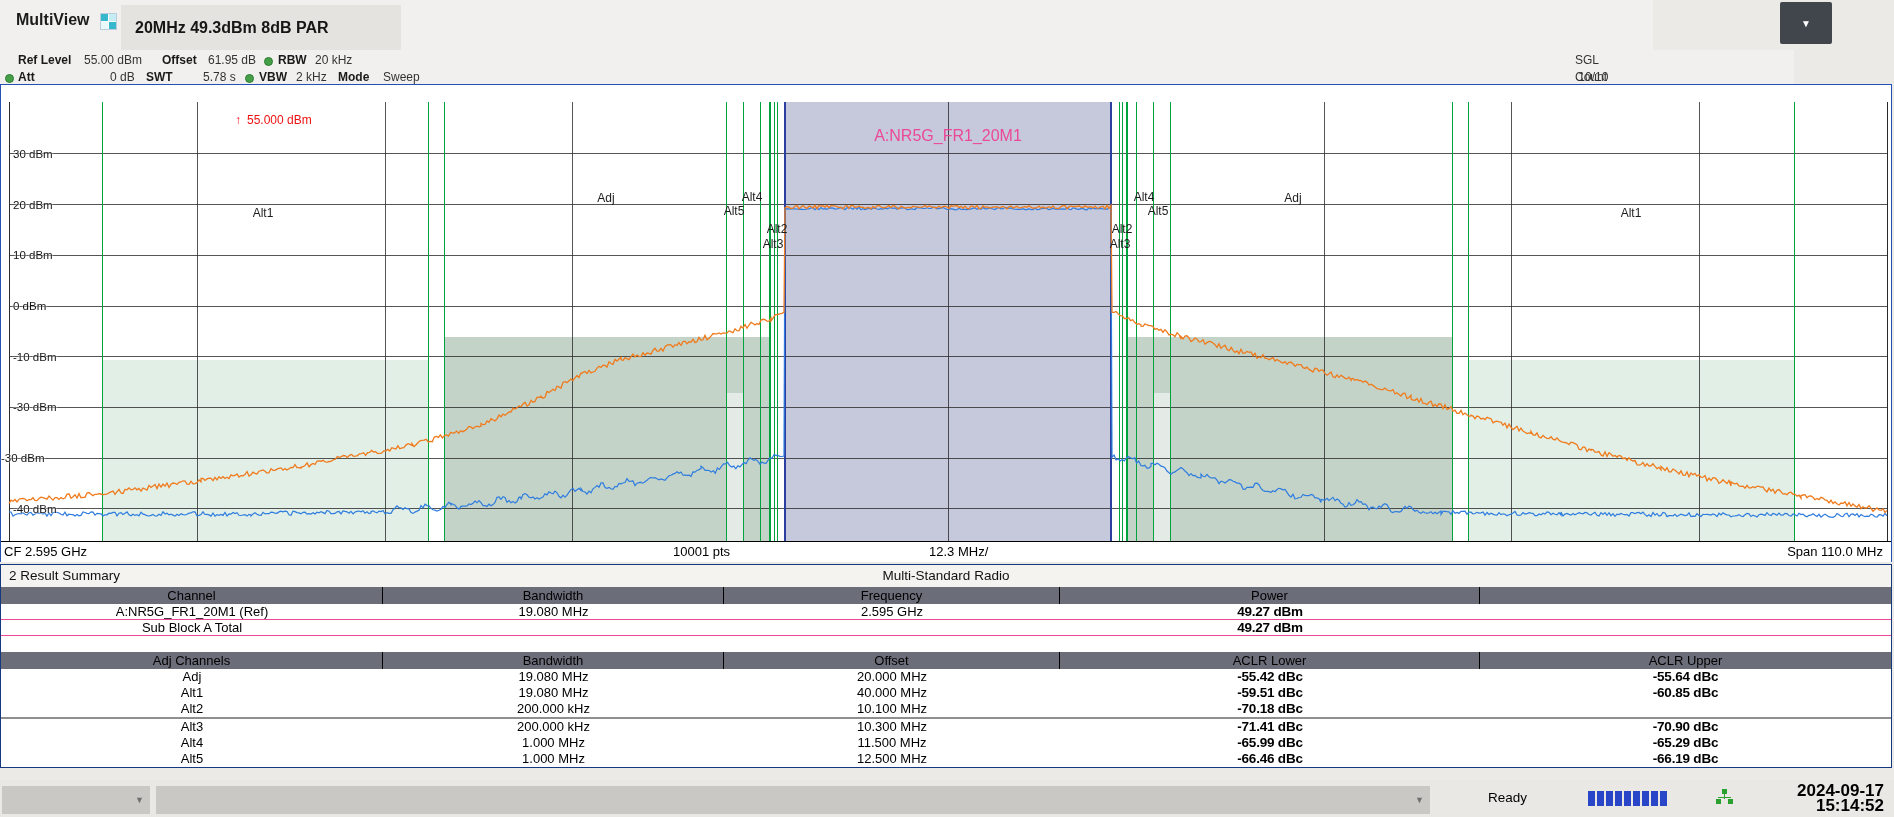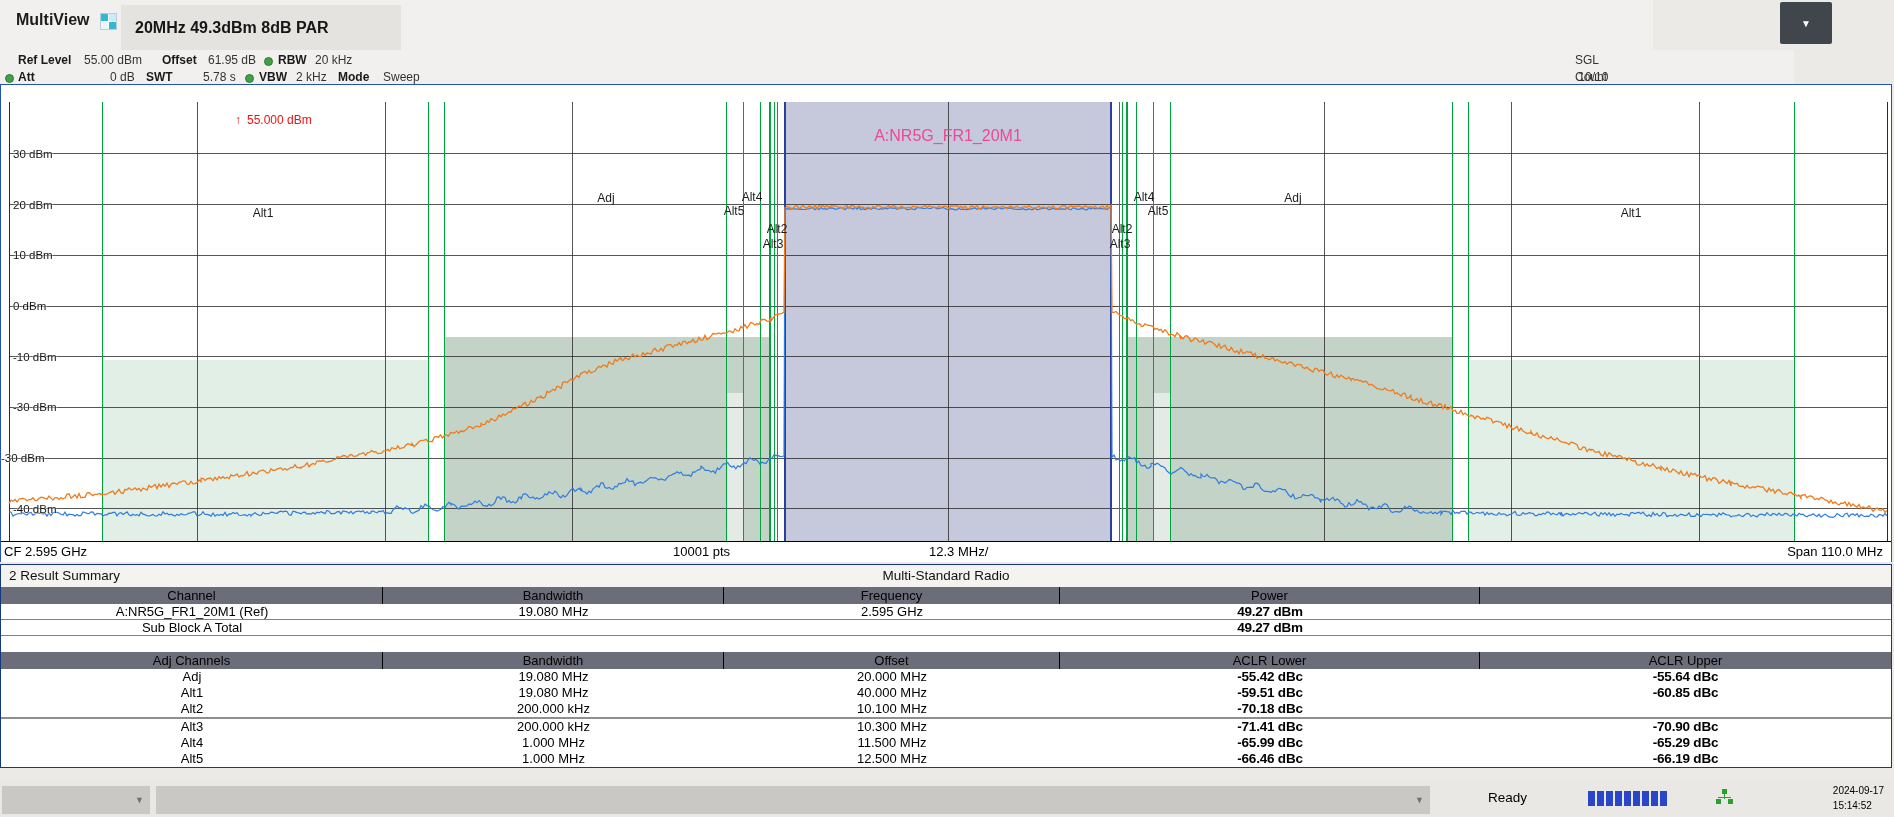--- a/index.html
+++ b/index.html
@@ -67,21 +67,21 @@
 
   
   .sbar{left:0;top:780px;width:1894px;height:37px;background:#e9e8e5;}
   .sb-panel{position:absolute;top:6px;height:28px;background:#c9c8c4;}
   .sb-arrow{position:absolute;right:6px;top:9px;font-size:9px;color:#707070;}
   .ready{position:absolute;left:1488px;top:10px;font-size:13.5px;color:#000;}
   .prog{position:absolute;left:1588px;top:11px;display:flex;gap:2px;}
   .prog i{width:7px;height:15px;background:#2946c8;}
   .net{position:absolute;left:1716px;top:9px;width:18px;height:18px;}
   .net i{position:absolute;background:#2aa12e;}
-  .dt{position:absolute;right:10px;top:3px;font-size:10px;font-weight:400;line-height:15px;color:#000;}
+  .dt{position:absolute;right:10px;top:3px;text-align:right;font-size:17px;font-weight:700;line-height:15px;color:#000;}
 </style>
 </head>
 <body>
 
 <div class="abs tabbar">
   <div class="abs mv-label">MultiView</div>
   <div class="abs mv-icon">
     <i class="q1"></i>
       <i class="q2"></i>
       <i class="q3"></i>

